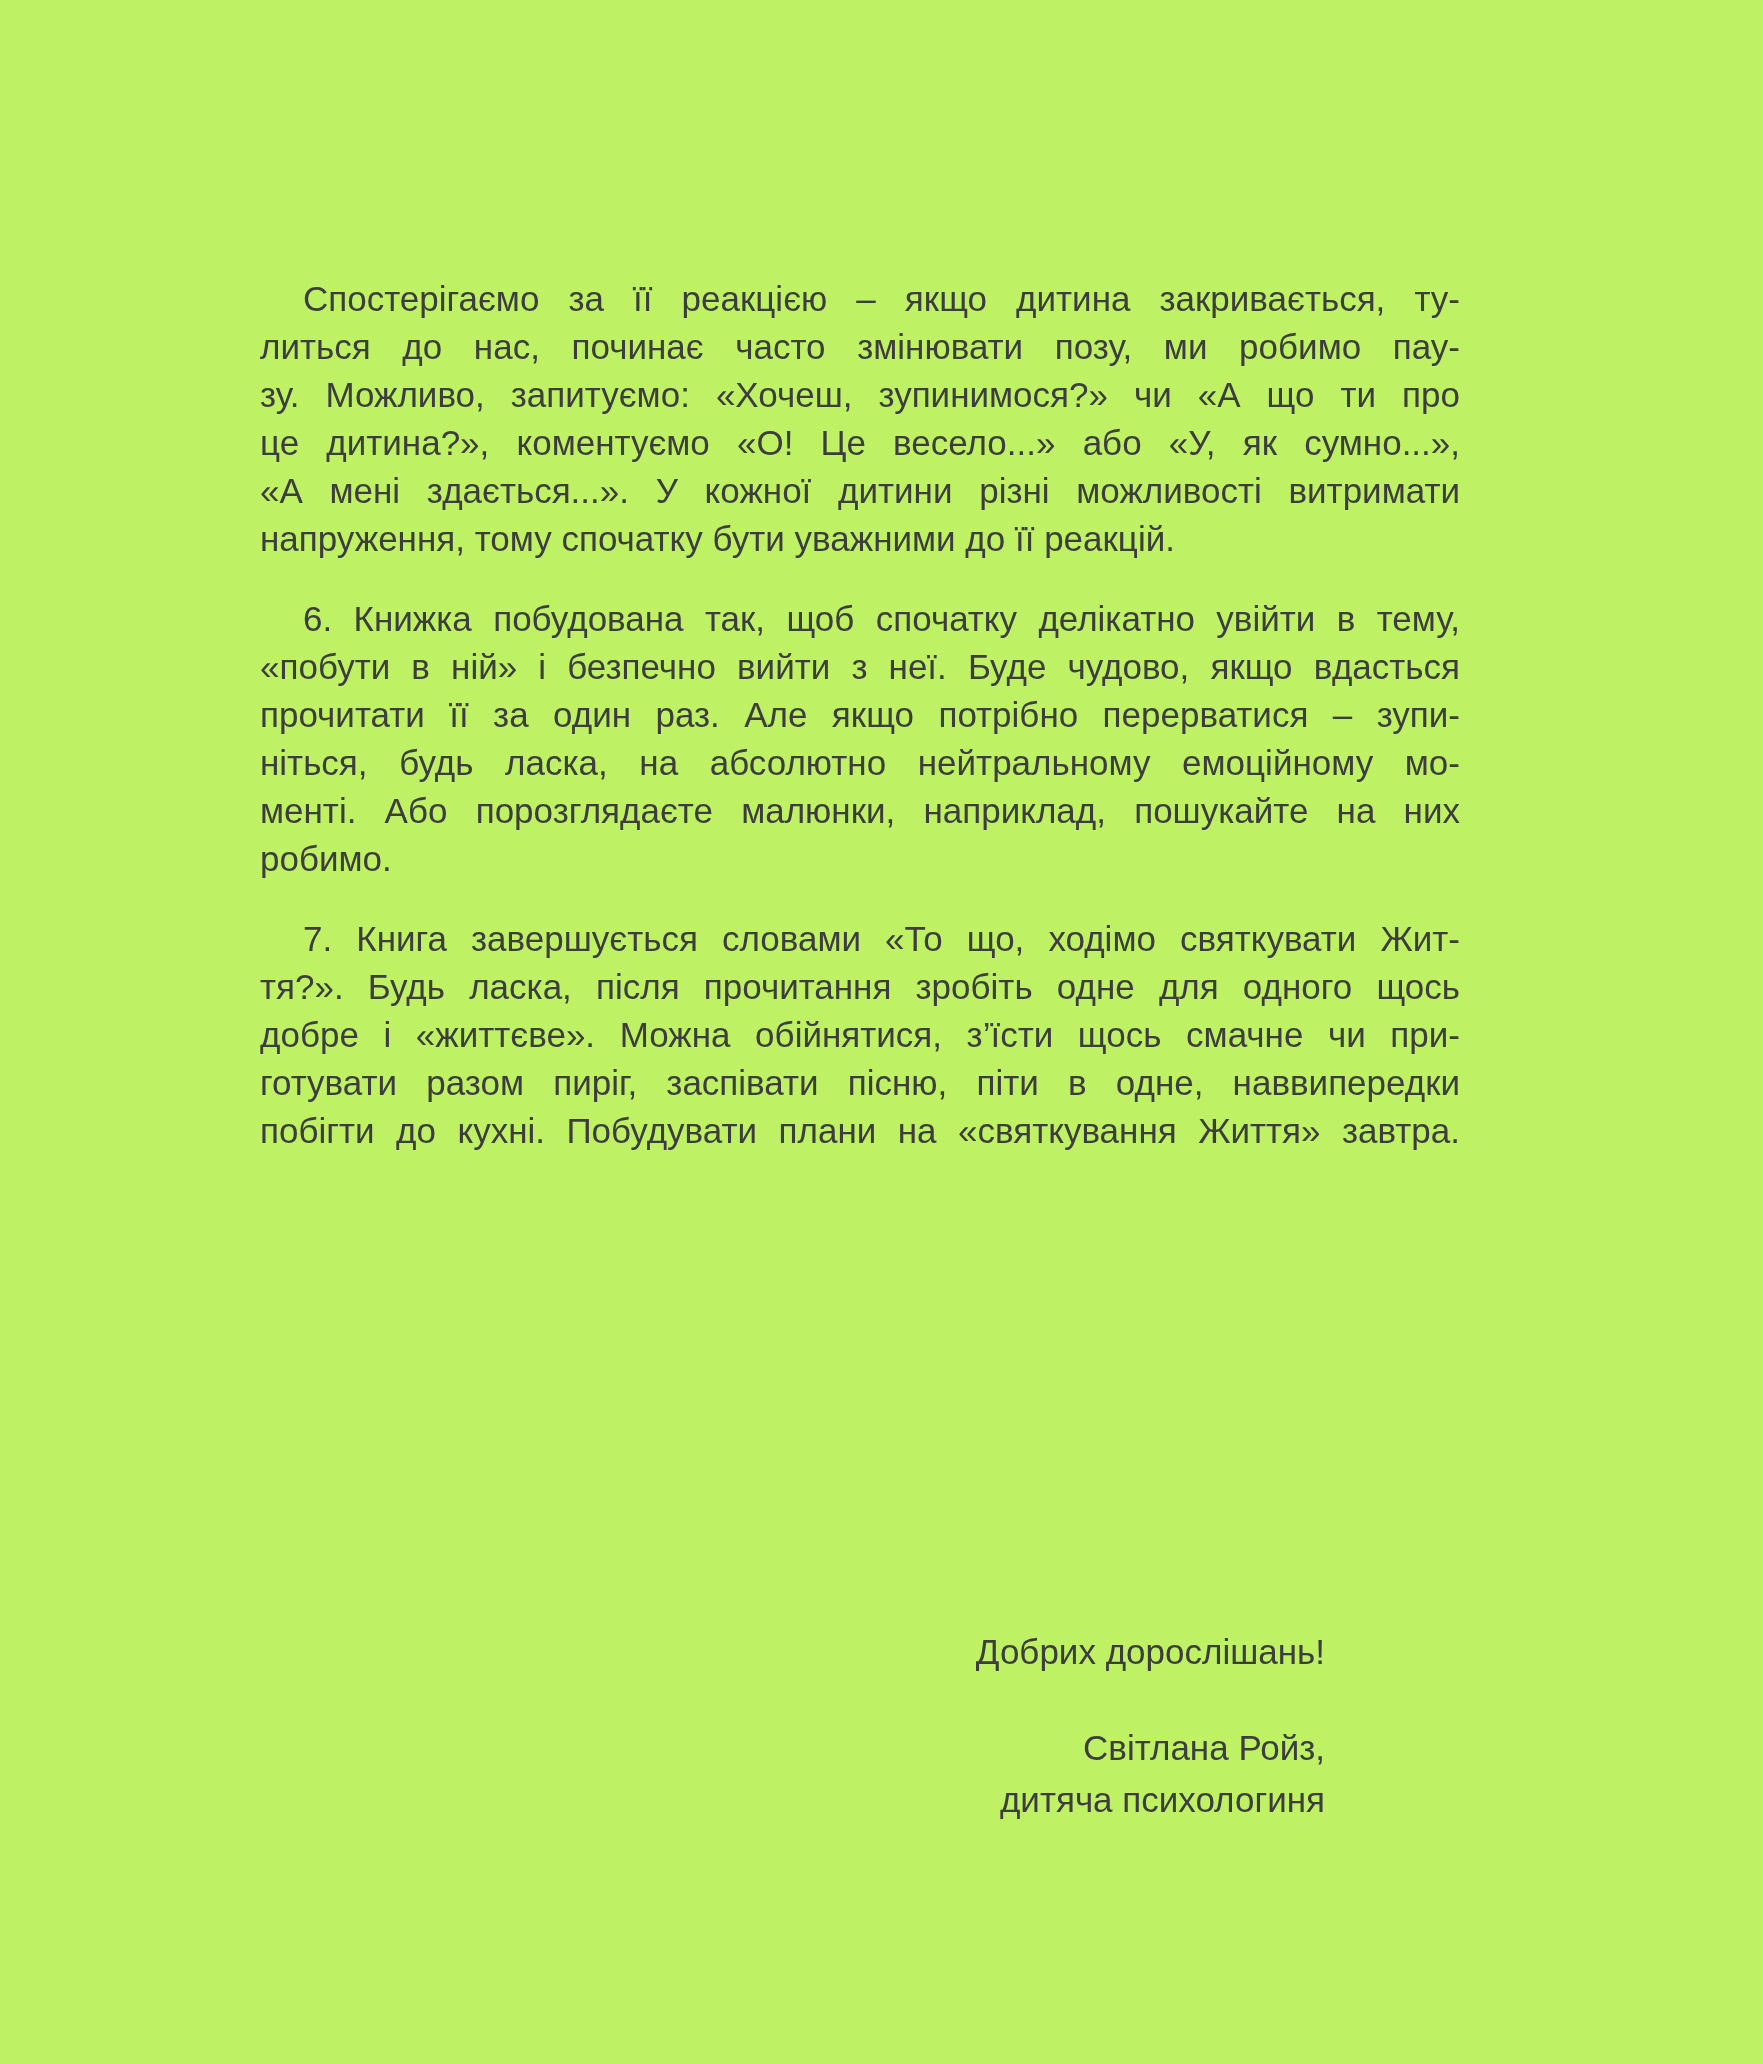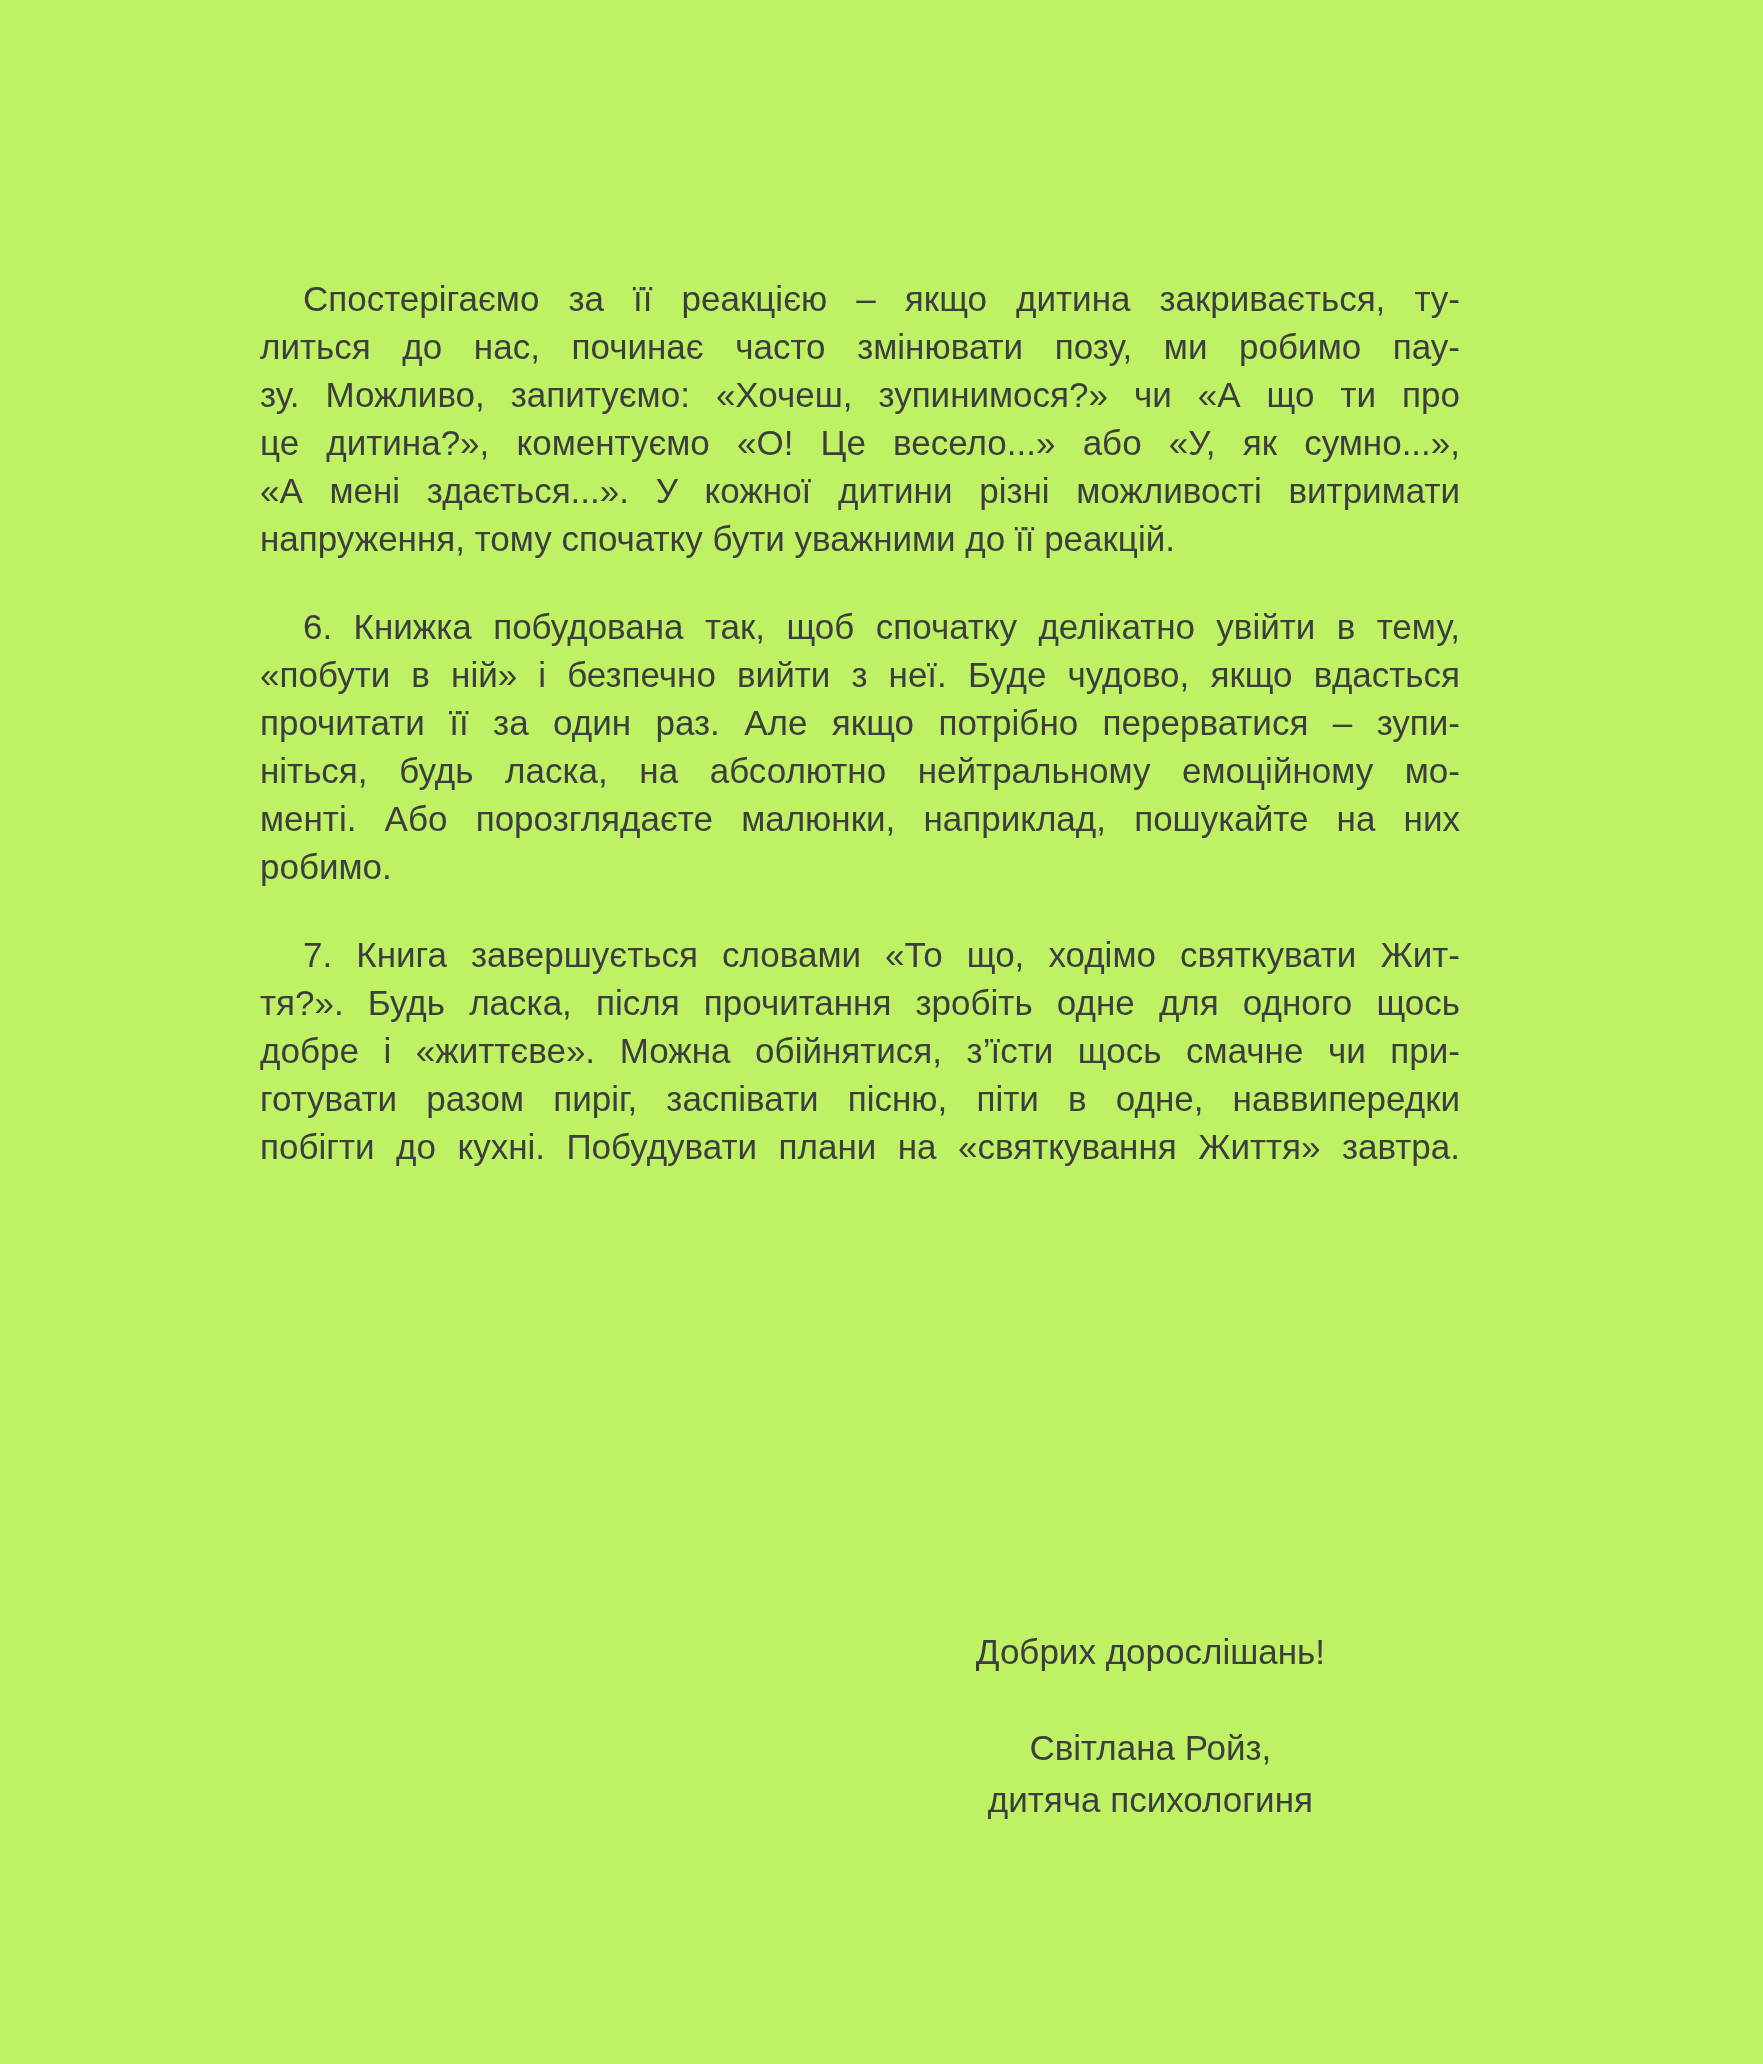--- a/index.html
+++ b/index.html
@@ -19,37 +19,37 @@
   .textcol {
     position: absolute;
     left: 260px;
     top: 275px;
     width: 1200px;
     font-size: 35px;
     line-height: 48px;
     font-weight: 400;
   }
   .para + .para {
-    margin-top: 40px;
+    margin-top: 32px;
   }
   .line {
     text-align: justify;
     text-align-last: justify;
   }
   .line.first {
     text-indent: 43px;
   }
   .line.last {
     text-align-last: left;
   }
   .signature {
     position: absolute;
     top: 1628px;
     right: 438px;
-    text-align: center;
+    text-align: right;
     font-size: 35px;
     line-height: 48px;
     font-weight: 400;
   }
   .sig-gap {
     height: 46px;
   }
   .sig-name {
     line-height: 52px;
   }

